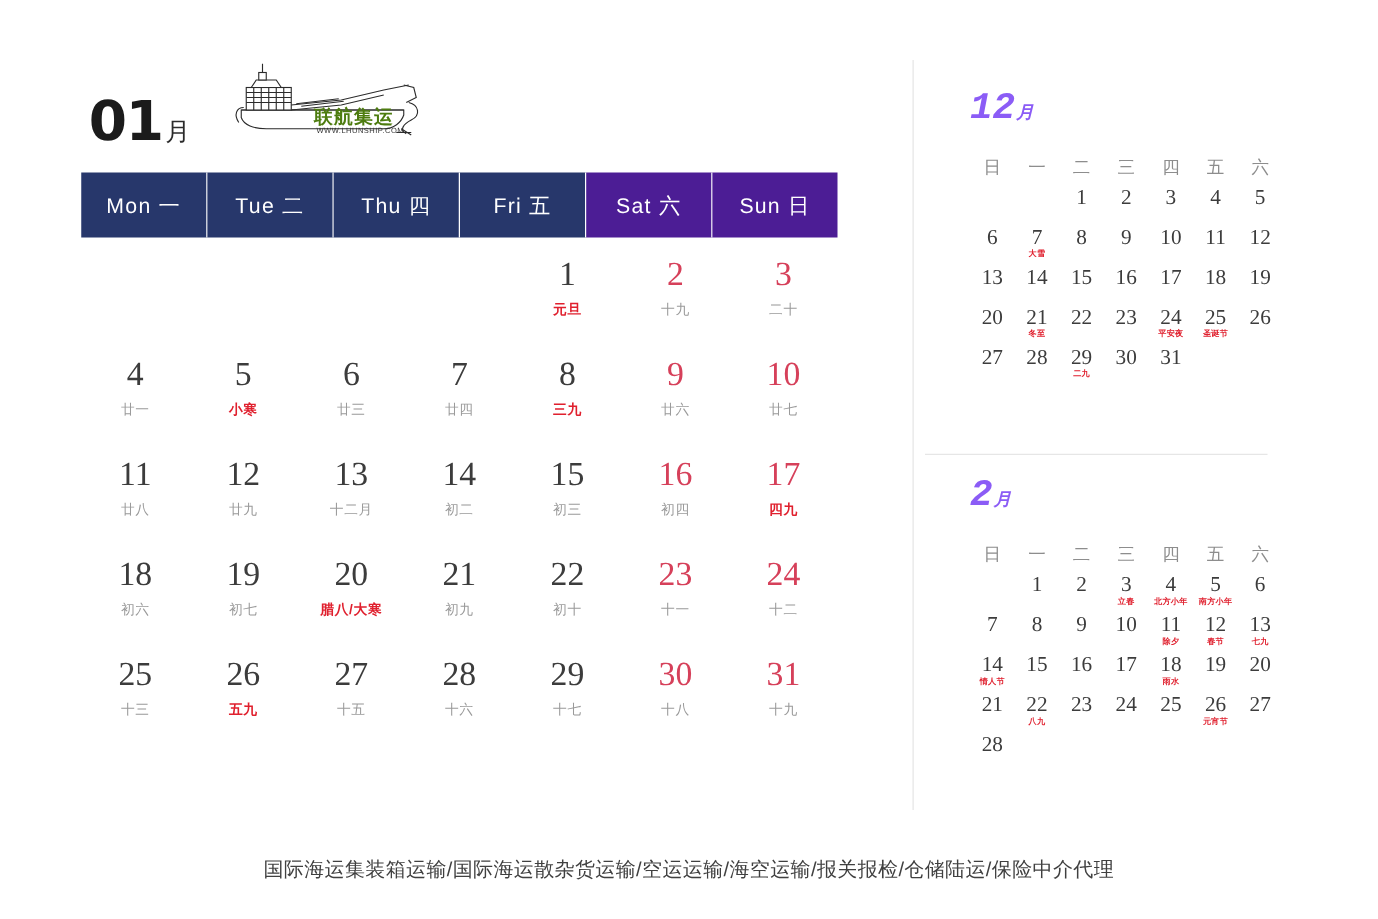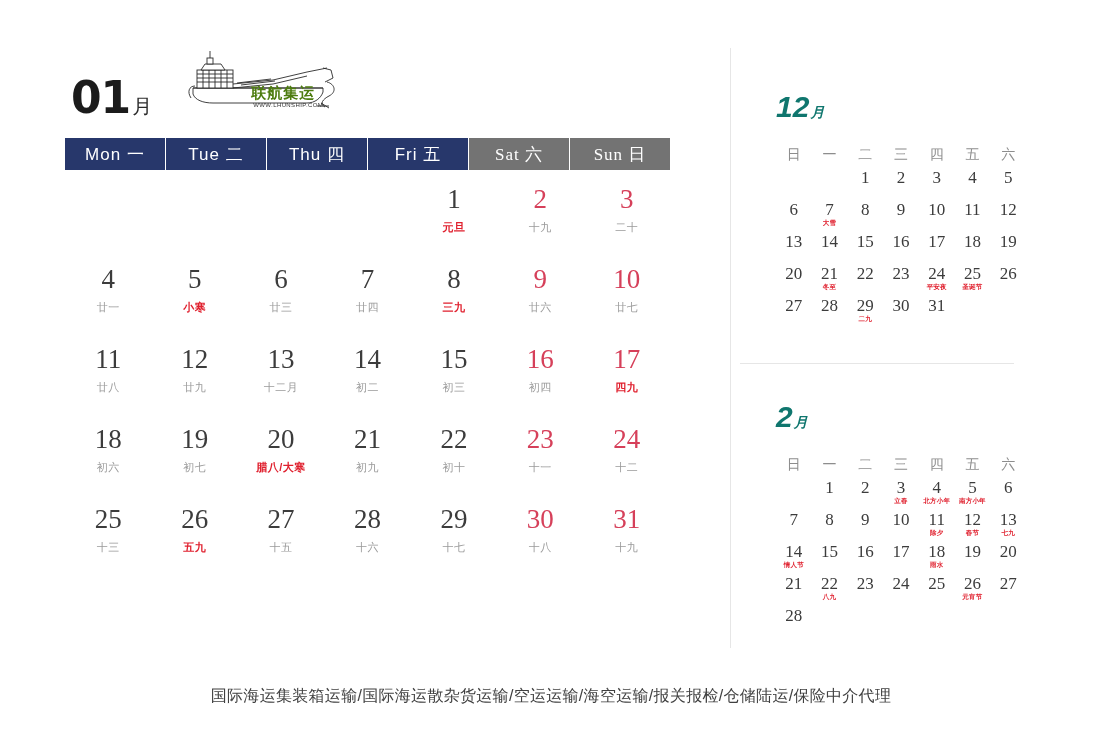--- a/index.html
+++ b/index.html
@@ -35,29 +35,29 @@
     font-family:"DejaVu Sans","Liberation Sans",sans-serif;
     font-weight:bold;font-size:15px;color:#4d7c0f;letter-spacing:1px;
   }
   .logo-url{
     position:absolute;left:66px;top:54px;
     font-family:"Liberation Sans",sans-serif;
     font-size:6px;color:#333;letter-spacing:.4px;
   }
 
   
-  .week-head{display:flex;height:32px;margin-top:18px;}
+  .week-head{display:flex;height:52px;margin-top:18px;}
   .week-head .wd{
     flex:1;display:flex;align-items:center;justify-content:center;
     color:#fff;font-size:17px;letter-spacing:1px;
     background:#27376b;
     border-right:1px solid #ffffff;
     box-sizing:border-box;
   }
-  .week-head .wd.weekend{background:#737373;font-family:Liberation Serif, serif;}
+  .week-head .wd.weekend{background:#4c1d95;}
   .week-head .wd:last-child{border-right:none;}
 
   
   .grid{display:grid;grid-template-columns:repeat(7,1fr);}
   .cell{
     height:80px;
     display:flex;flex-direction:column;align-items:center;justify-content:center;
     box-sizing:border-box;
   }
   .cell .num{
@@ -75,23 +75,23 @@
   .divider-v{
     position:absolute;left:730px;top:48px;width:1px;height:600px;background:#e6e6e6;
   }
   .divider-h{
     position:absolute;left:740px;top:363px;width:274px;height:1px;background:#e6e6e6;
   }
   .mini{position:absolute;left:776px;width:250px;}
   .mini.dec{top:72px;}
   .mini.feb{top:382px;}
   .mini-title{
-    font-family:Liberation Sans, sans-serif;
-    font-weight:bold;font-style:italic;font-size:30px;color:#0f766e;
-    line-height:1;margin-bottom:20px;margin-top:20px;
+    font-family:Liberation Mono, monospace;
+    font-weight:bold;font-style:italic;font-size:30px;color:#8b5cf6;
+    line-height:1;margin-bottom:20px;
   }
   .mini-title .suffix{font-size:14px;font-weight:bold;font-style:italic;margin-left:1px;}
 
   .mini-grid{display:grid;grid-template-columns:repeat(7,1fr);row-gap:0;}
   .mh{
     text-align:center;font-size:14px;color:#8d8d8d;height:26px;line-height:26px;
     font-family:"Liberation Serif","DejaVu Serif",serif;
   }
   .mc{
     position:relative;height:32px;

